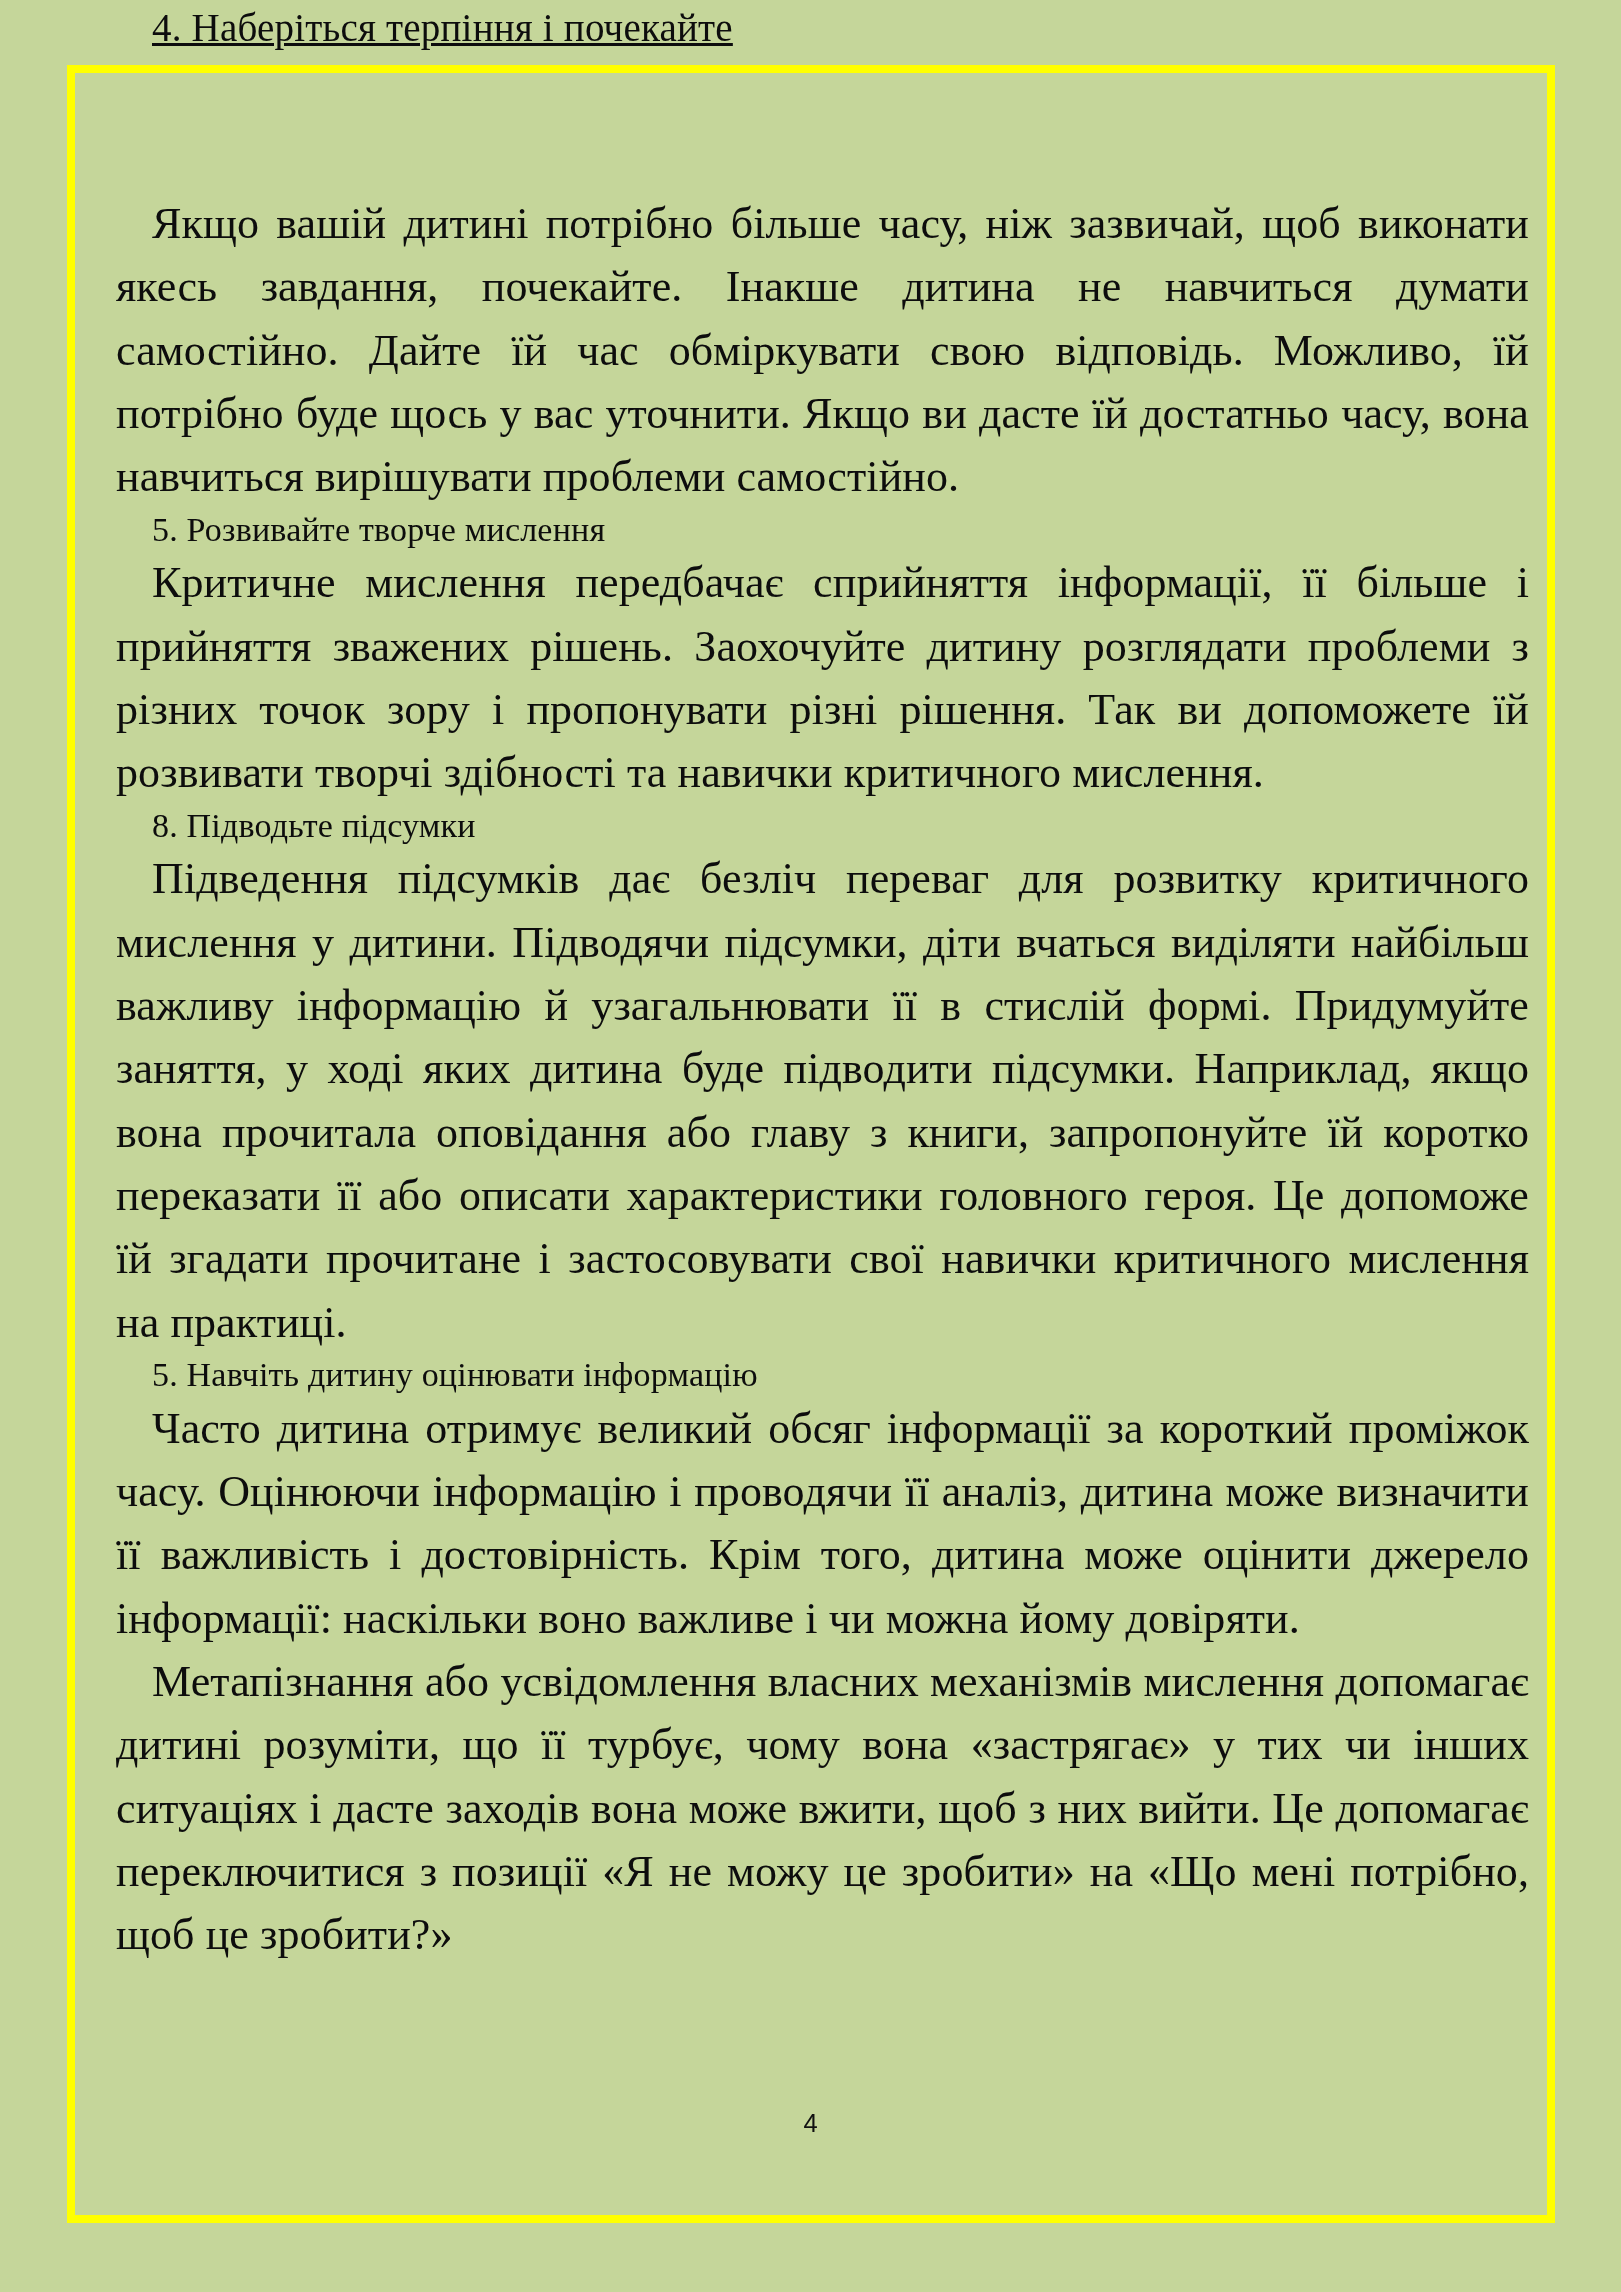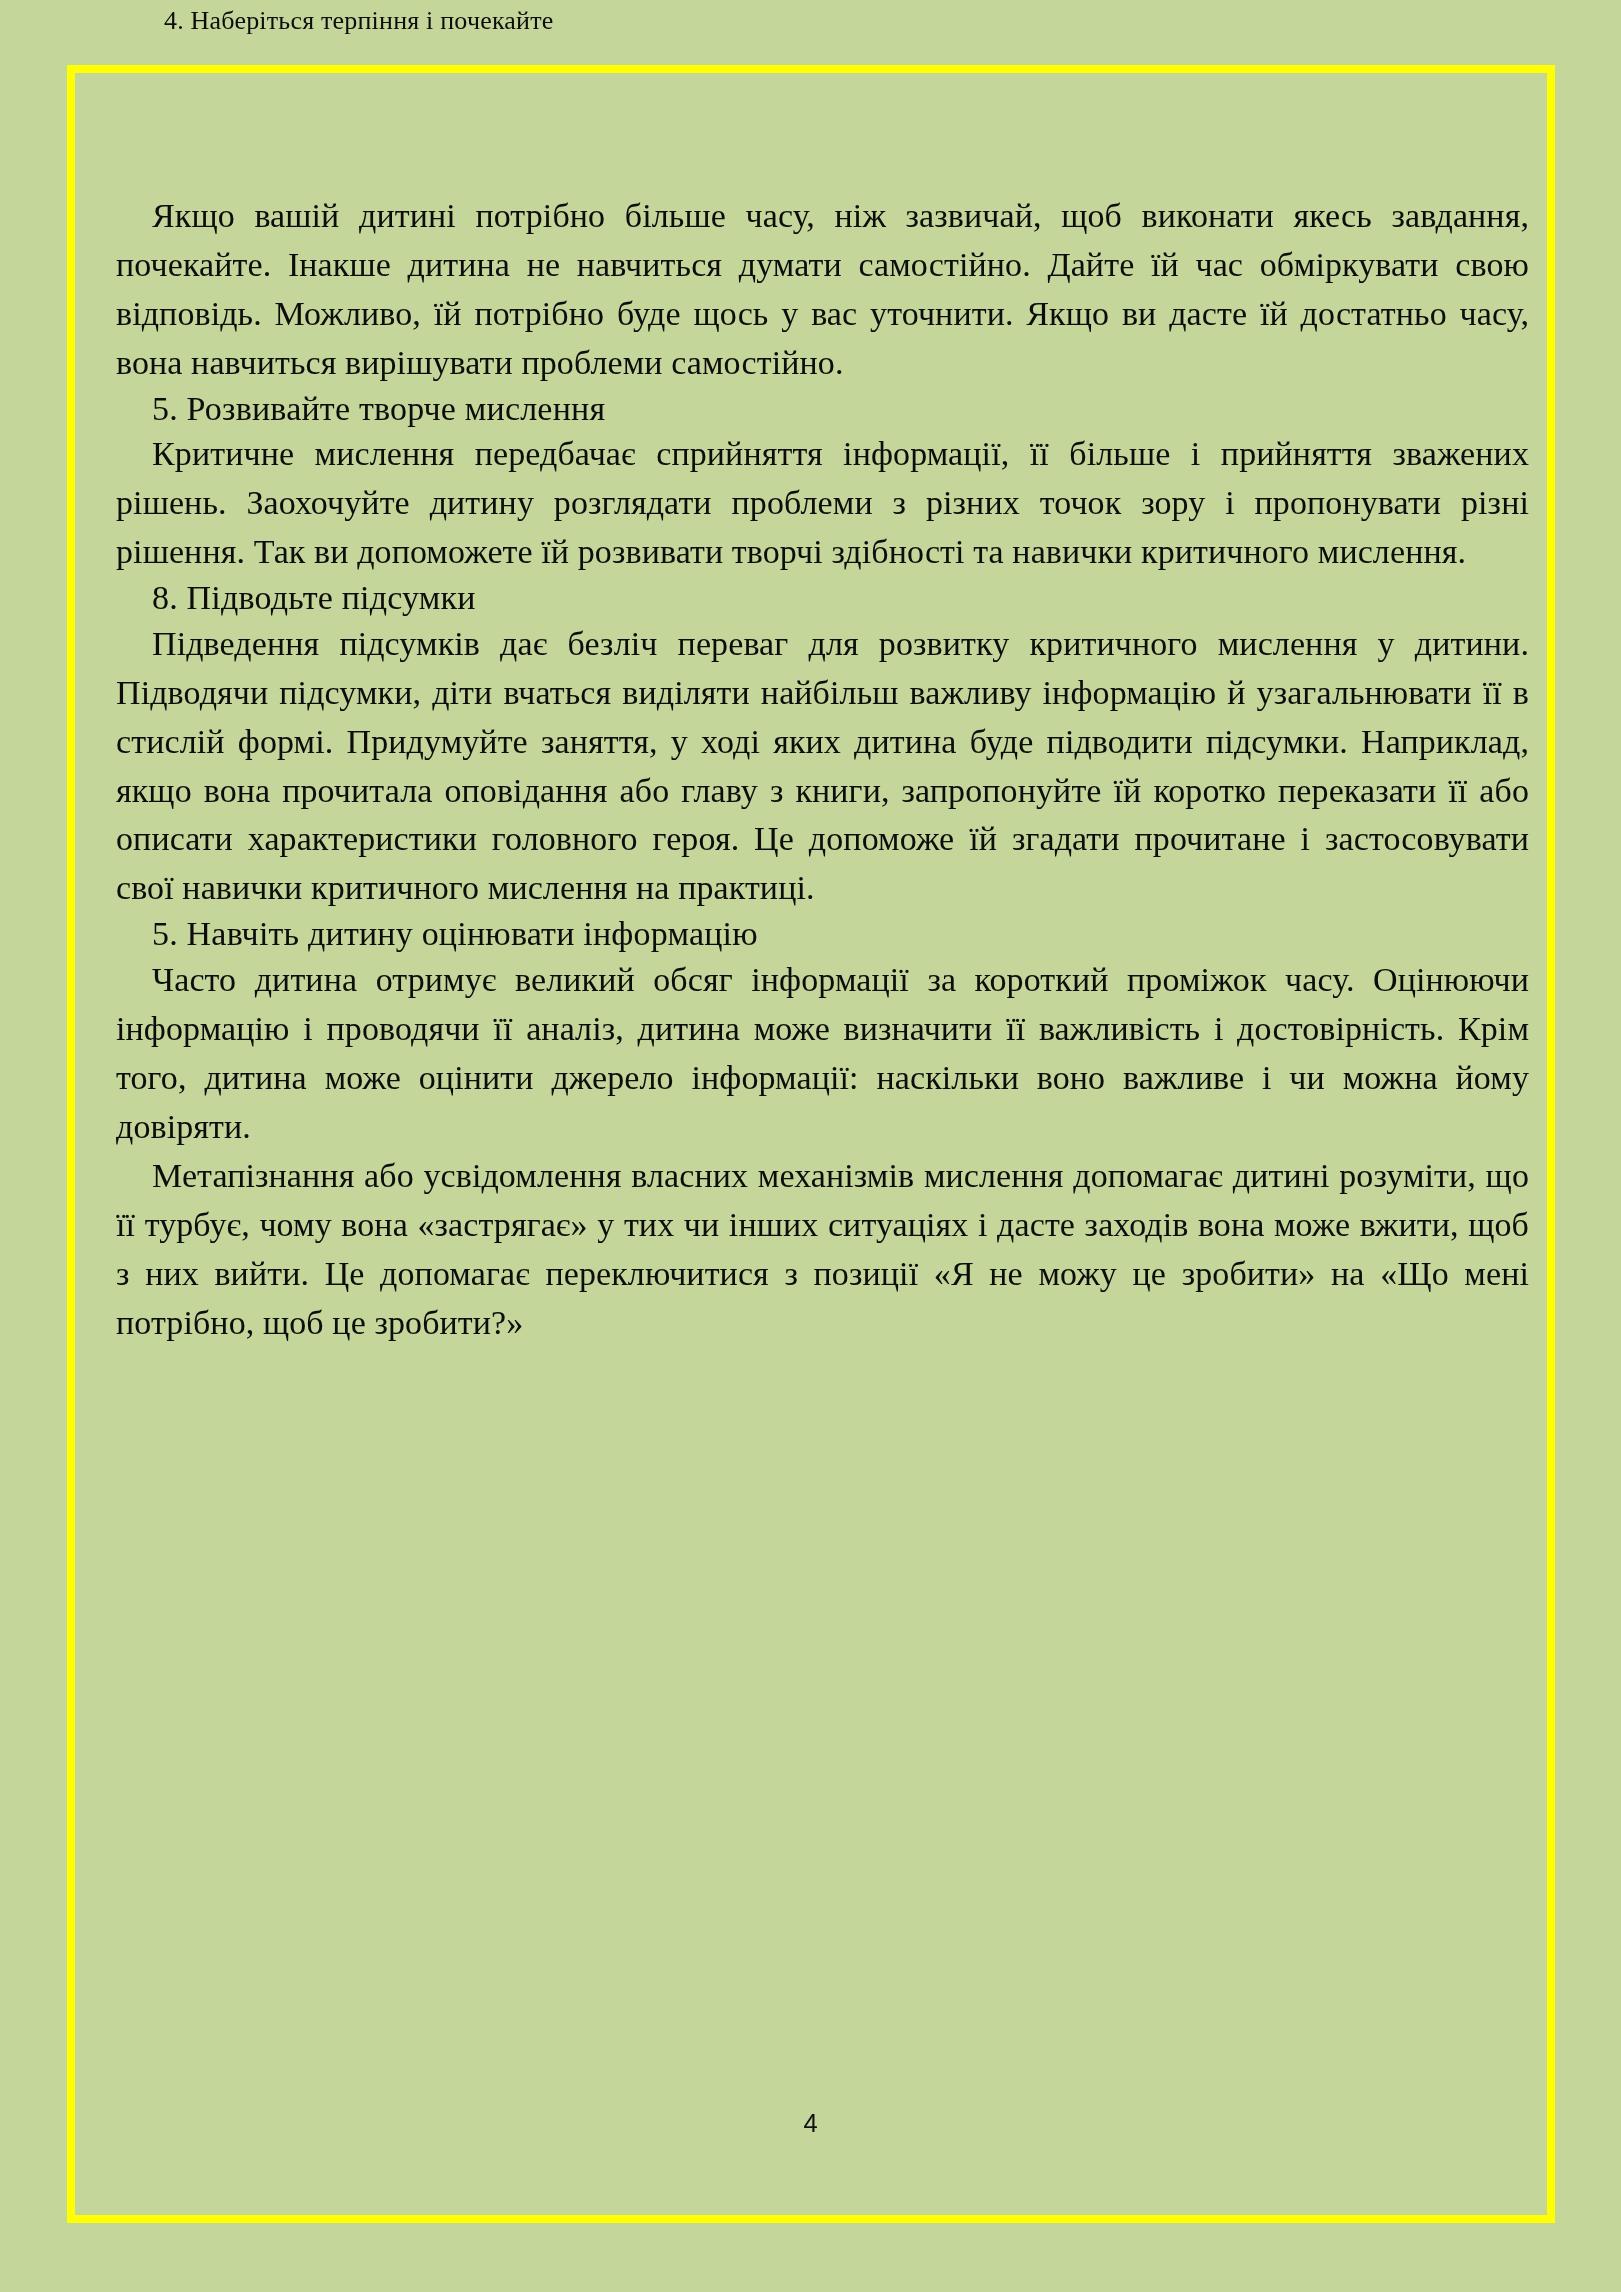--- a/index.html
+++ b/index.html
@@ -33,28 +33,29 @@
     height: 2158px;
     border: 8.8px solid #ffff00;
     box-sizing: border-box;
     pointer-events: none;
     z-index: 1;
   }
 
   
   .clipped-heading {
     position: absolute;
-    left: 164px;
+    left: 152px;
     top: 7.8px;
-    font-size: 26px;
+    font-size: 39px;
     color: #0d0d0d;
     letter-spacing: 0.2px;
     white-space: nowrap;
     z-index: 3;
     line-height: 1.0;
+    text-decoration: underline;
   }
 
   
   .content {
     position: absolute;
     left: 116px;
     top: 192px;
     width: 1413px;
     z-index: 2;
   }
@@ -63,21 +64,21 @@
     font-size: 34px;
     font-weight: normal;
     color: #0d0d0d;
     margin: 0;
     padding: 0 0 0 36px;
     line-height: 1.25;
     letter-spacing: 0.2px;
   }
 
   p.body-par {
-    font-size: 34px;
+    font-size: 44px;
     color: #0d0d0d;
     margin: 0;
     text-align: justify;
     text-indent: 36px;
     line-height: 1.44;
     letter-spacing: 0.1px;
     hyphens: none;
     font-family: Liberation Serif, serif;
   }
 

